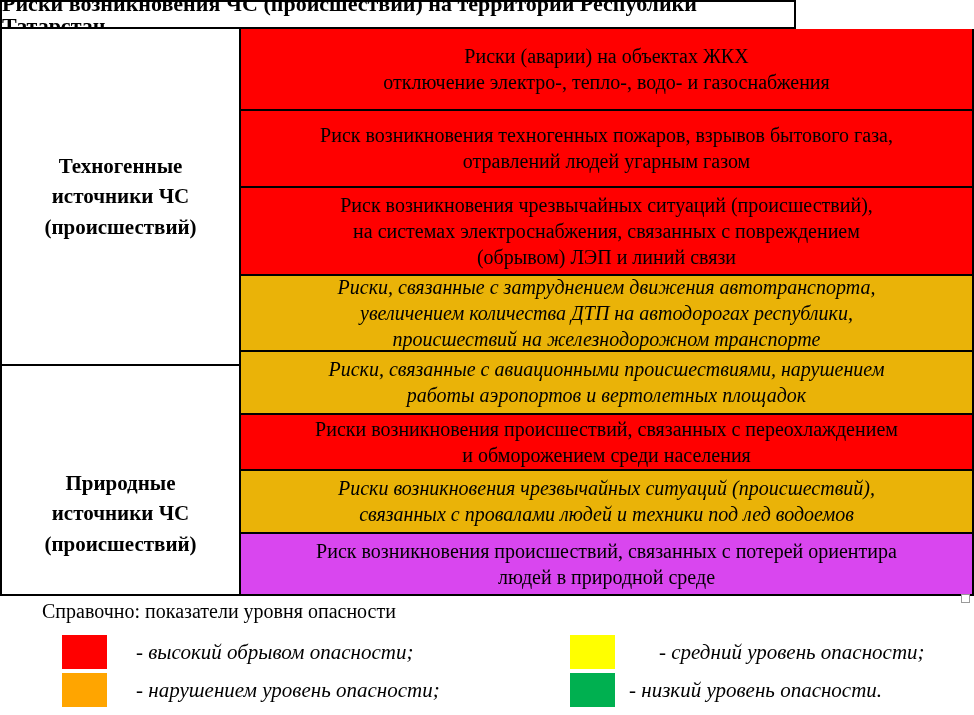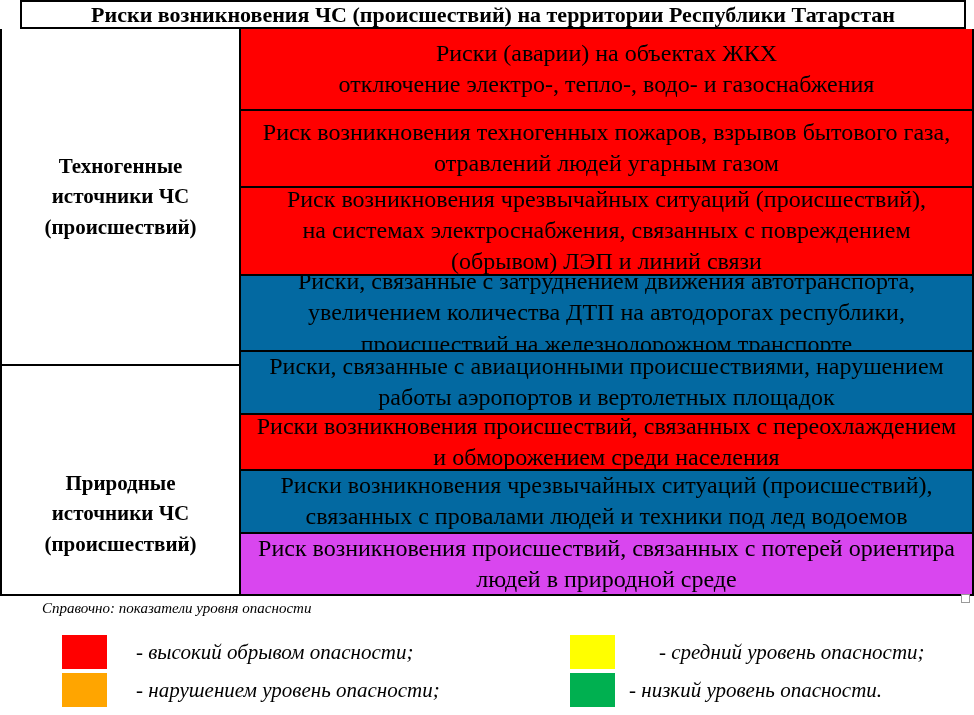--- a/index.html
+++ b/index.html
@@ -3,50 +3,50 @@
 <meta charset="utf-8">
 <style>
   * { margin:0; padding:0; box-sizing:border-box; }
   body { background:#ffffff; }
   .page {
     position:relative; width:974px; height:715px; background:#ffffff;
     color:#000; font-family:"Liberation Serif","DejaVu Serif",serif;
     overflow:hidden;
   }
   .title-bar {
-    width:946px; height:29px; border:2px solid #000;
+    width:796px; height:29px; border:2px solid #000;
     display:flex; align-items:center; justify-content:center;
-    font-weight:bold; font-size:22px; line-height:1;margin-left:20px;
+    font-weight:bold; font-size:22px; line-height:1;
   }
   .risk-table {
     width:974px; height:567px; display:flex;
     border:2px solid #000; border-top:none;
   }
   .left-col { width:237px; display:flex; flex-direction:column; background:#fff;gap:20px; }
   .group-label {
     display:flex; align-items:center; justify-content:center; text-align:center;
     font-weight:bold; font-size:21px; line-height:1.45; white-space:pre-line;
   }
   .group-label.technogenic { height:382px; border-bottom:2px solid #000; }
   .group-label.natural { height:183px;margin-top:47px; }
   .right-col { flex:1; display:flex; flex-direction:column; }
   .risk-cell {
     display:flex; align-items:center; justify-content:center; text-align:center;
-    font-size:24px; line-height:1.3; white-space:pre-line;
+    font-size:20px; line-height:1.3; white-space:pre-line;
     border-left:2px solid #000; border-bottom:2px solid #000;
     padding:0 4px; overflow:hidden;
   }
   .risk-cell.last { border-bottom:none; }
   .lvl-red    { background:#FF0000; }
-  .lvl-orange { background:#0369a1; }
+  .lvl-orange { background:#eab308;font-style:italic; }
   .lvl-yellow { background:#d946ef; }
   .legend { position:relative; width:974px; height:119px; }
   .legend-caption {
     position:absolute; left:42px; top:4px;
-    font-style:italic; font-size:15px;
+    font-size:20px;
   }
   .swatch { position:absolute; width:45px; height:34px; }
   .sq-red    { background:#FF0000; }
   .sq-yellow { background:#FFFF00; }
   .sq-orange { background:#FFA500; }
   .sq-green  { background:#00B050; }
   .legend-label {
     position:absolute; height:34px; line-height:34px;
     font-style:italic; font-size:21px; white-space:nowrap;
   }

